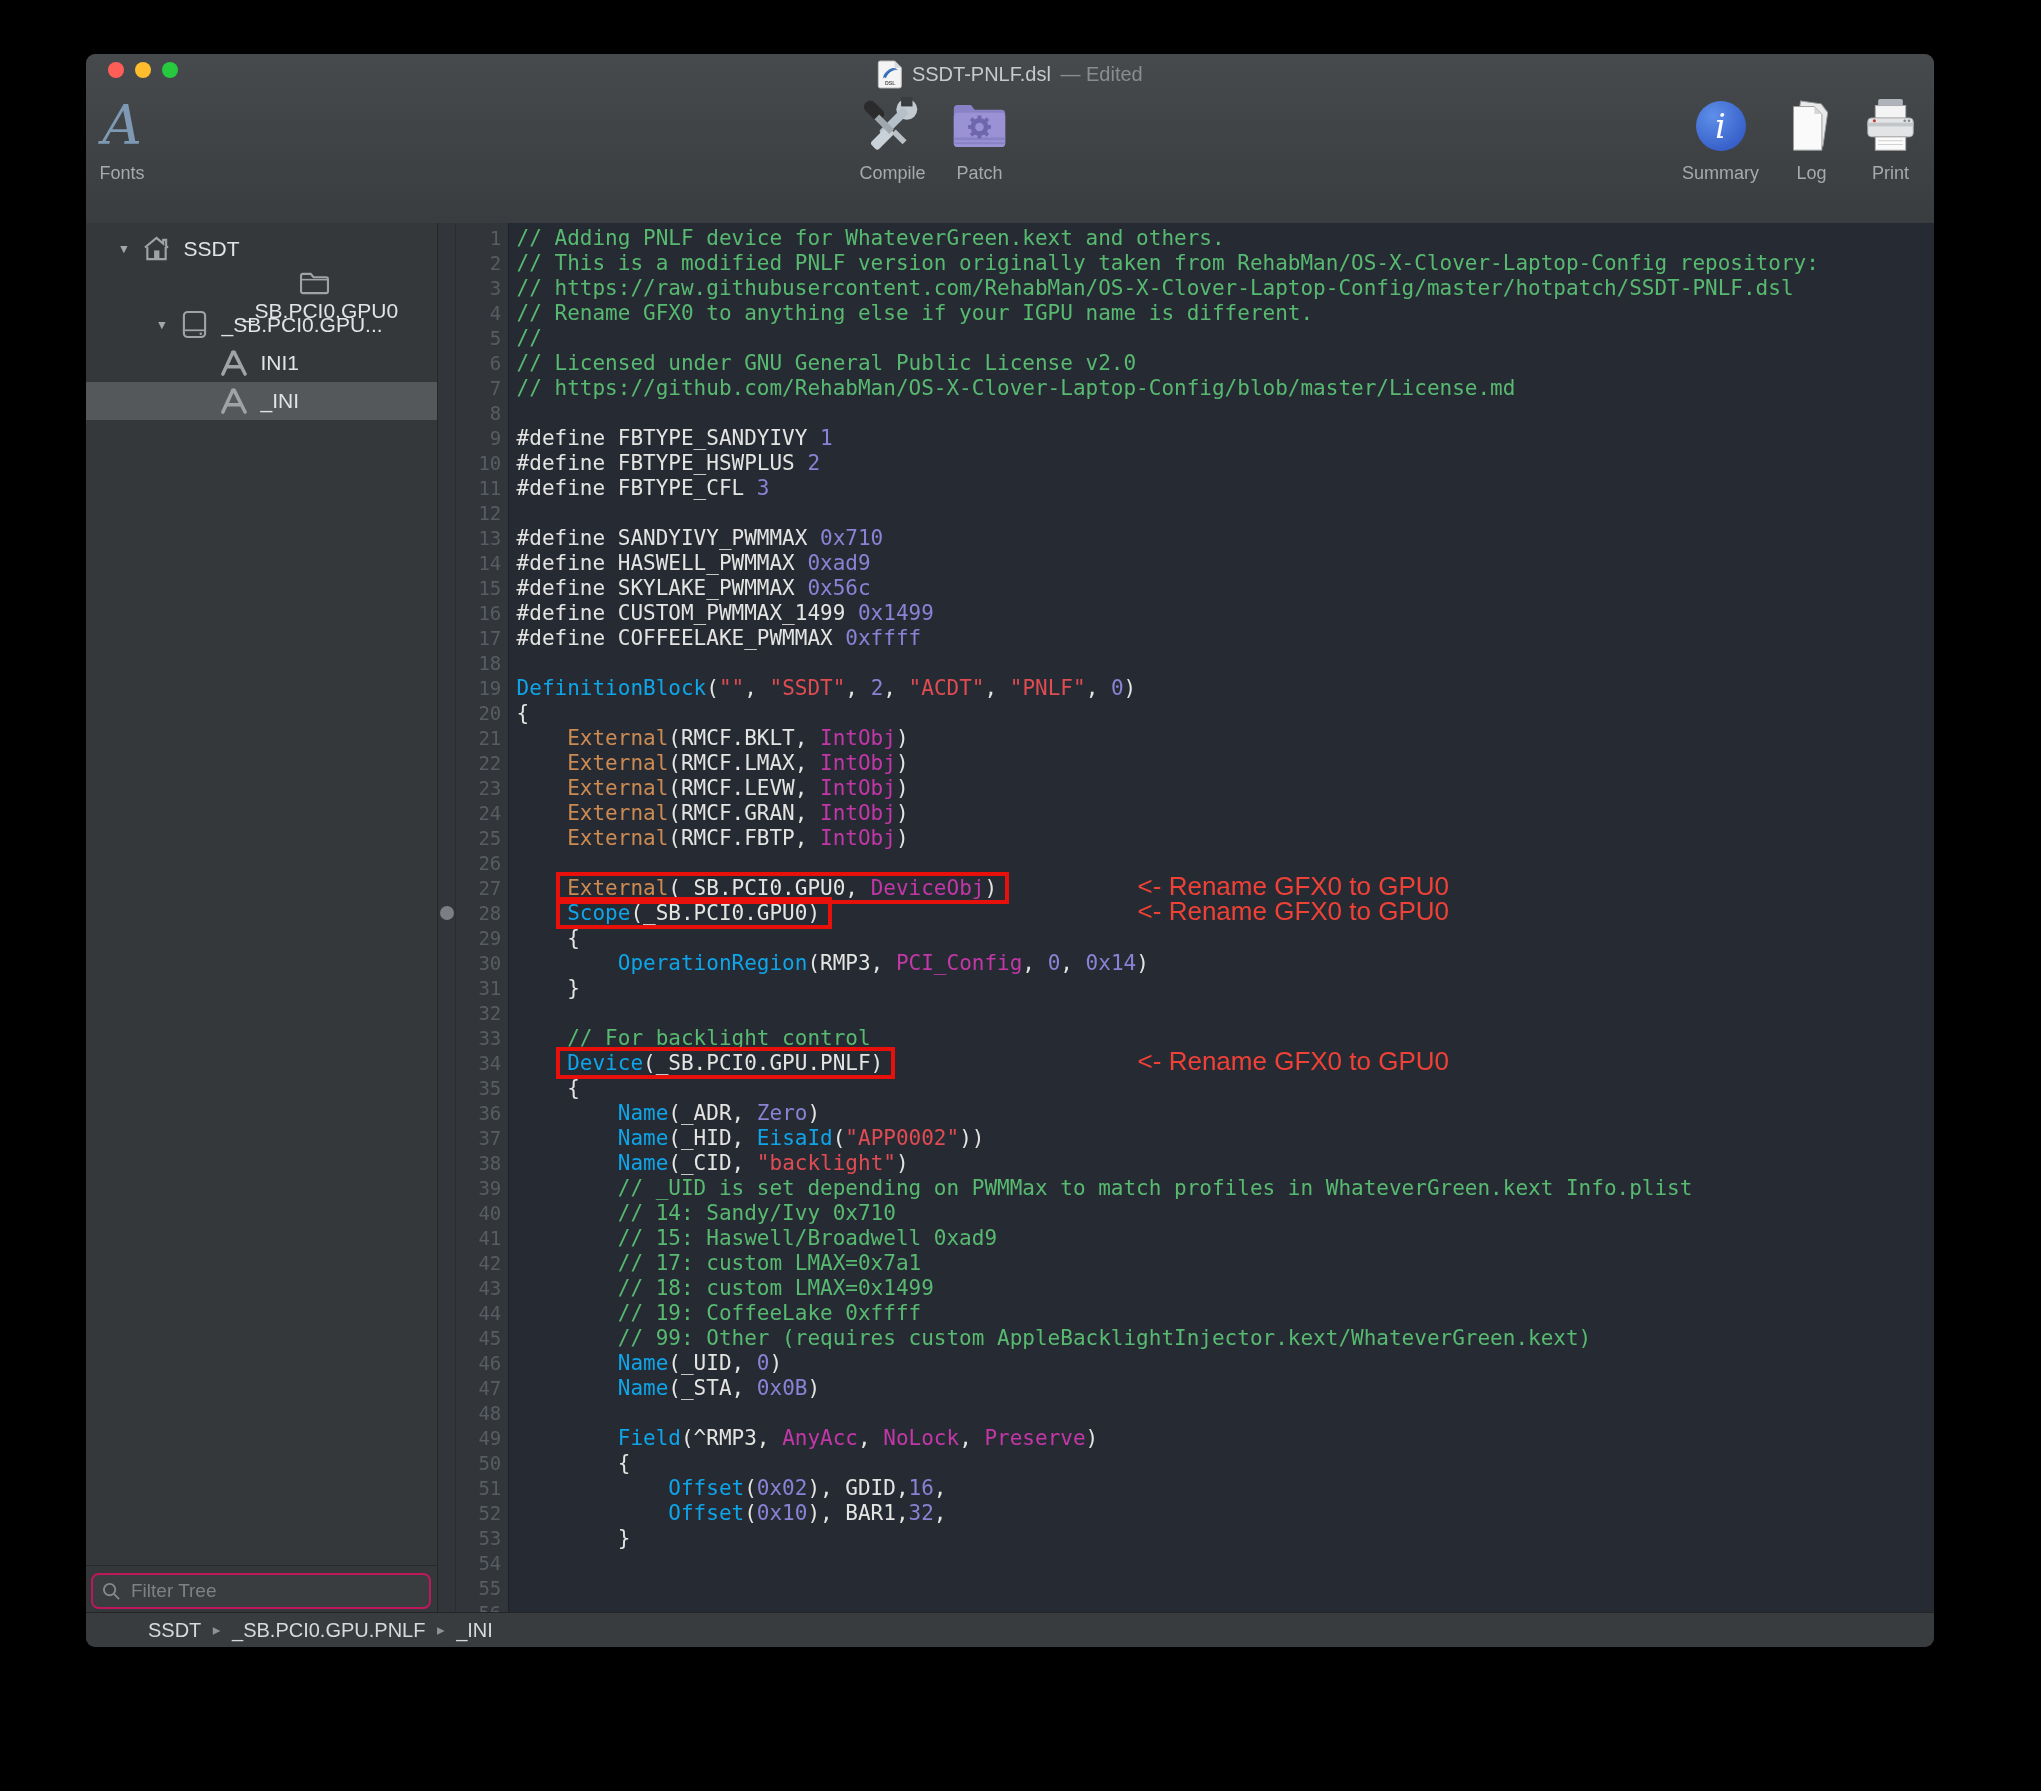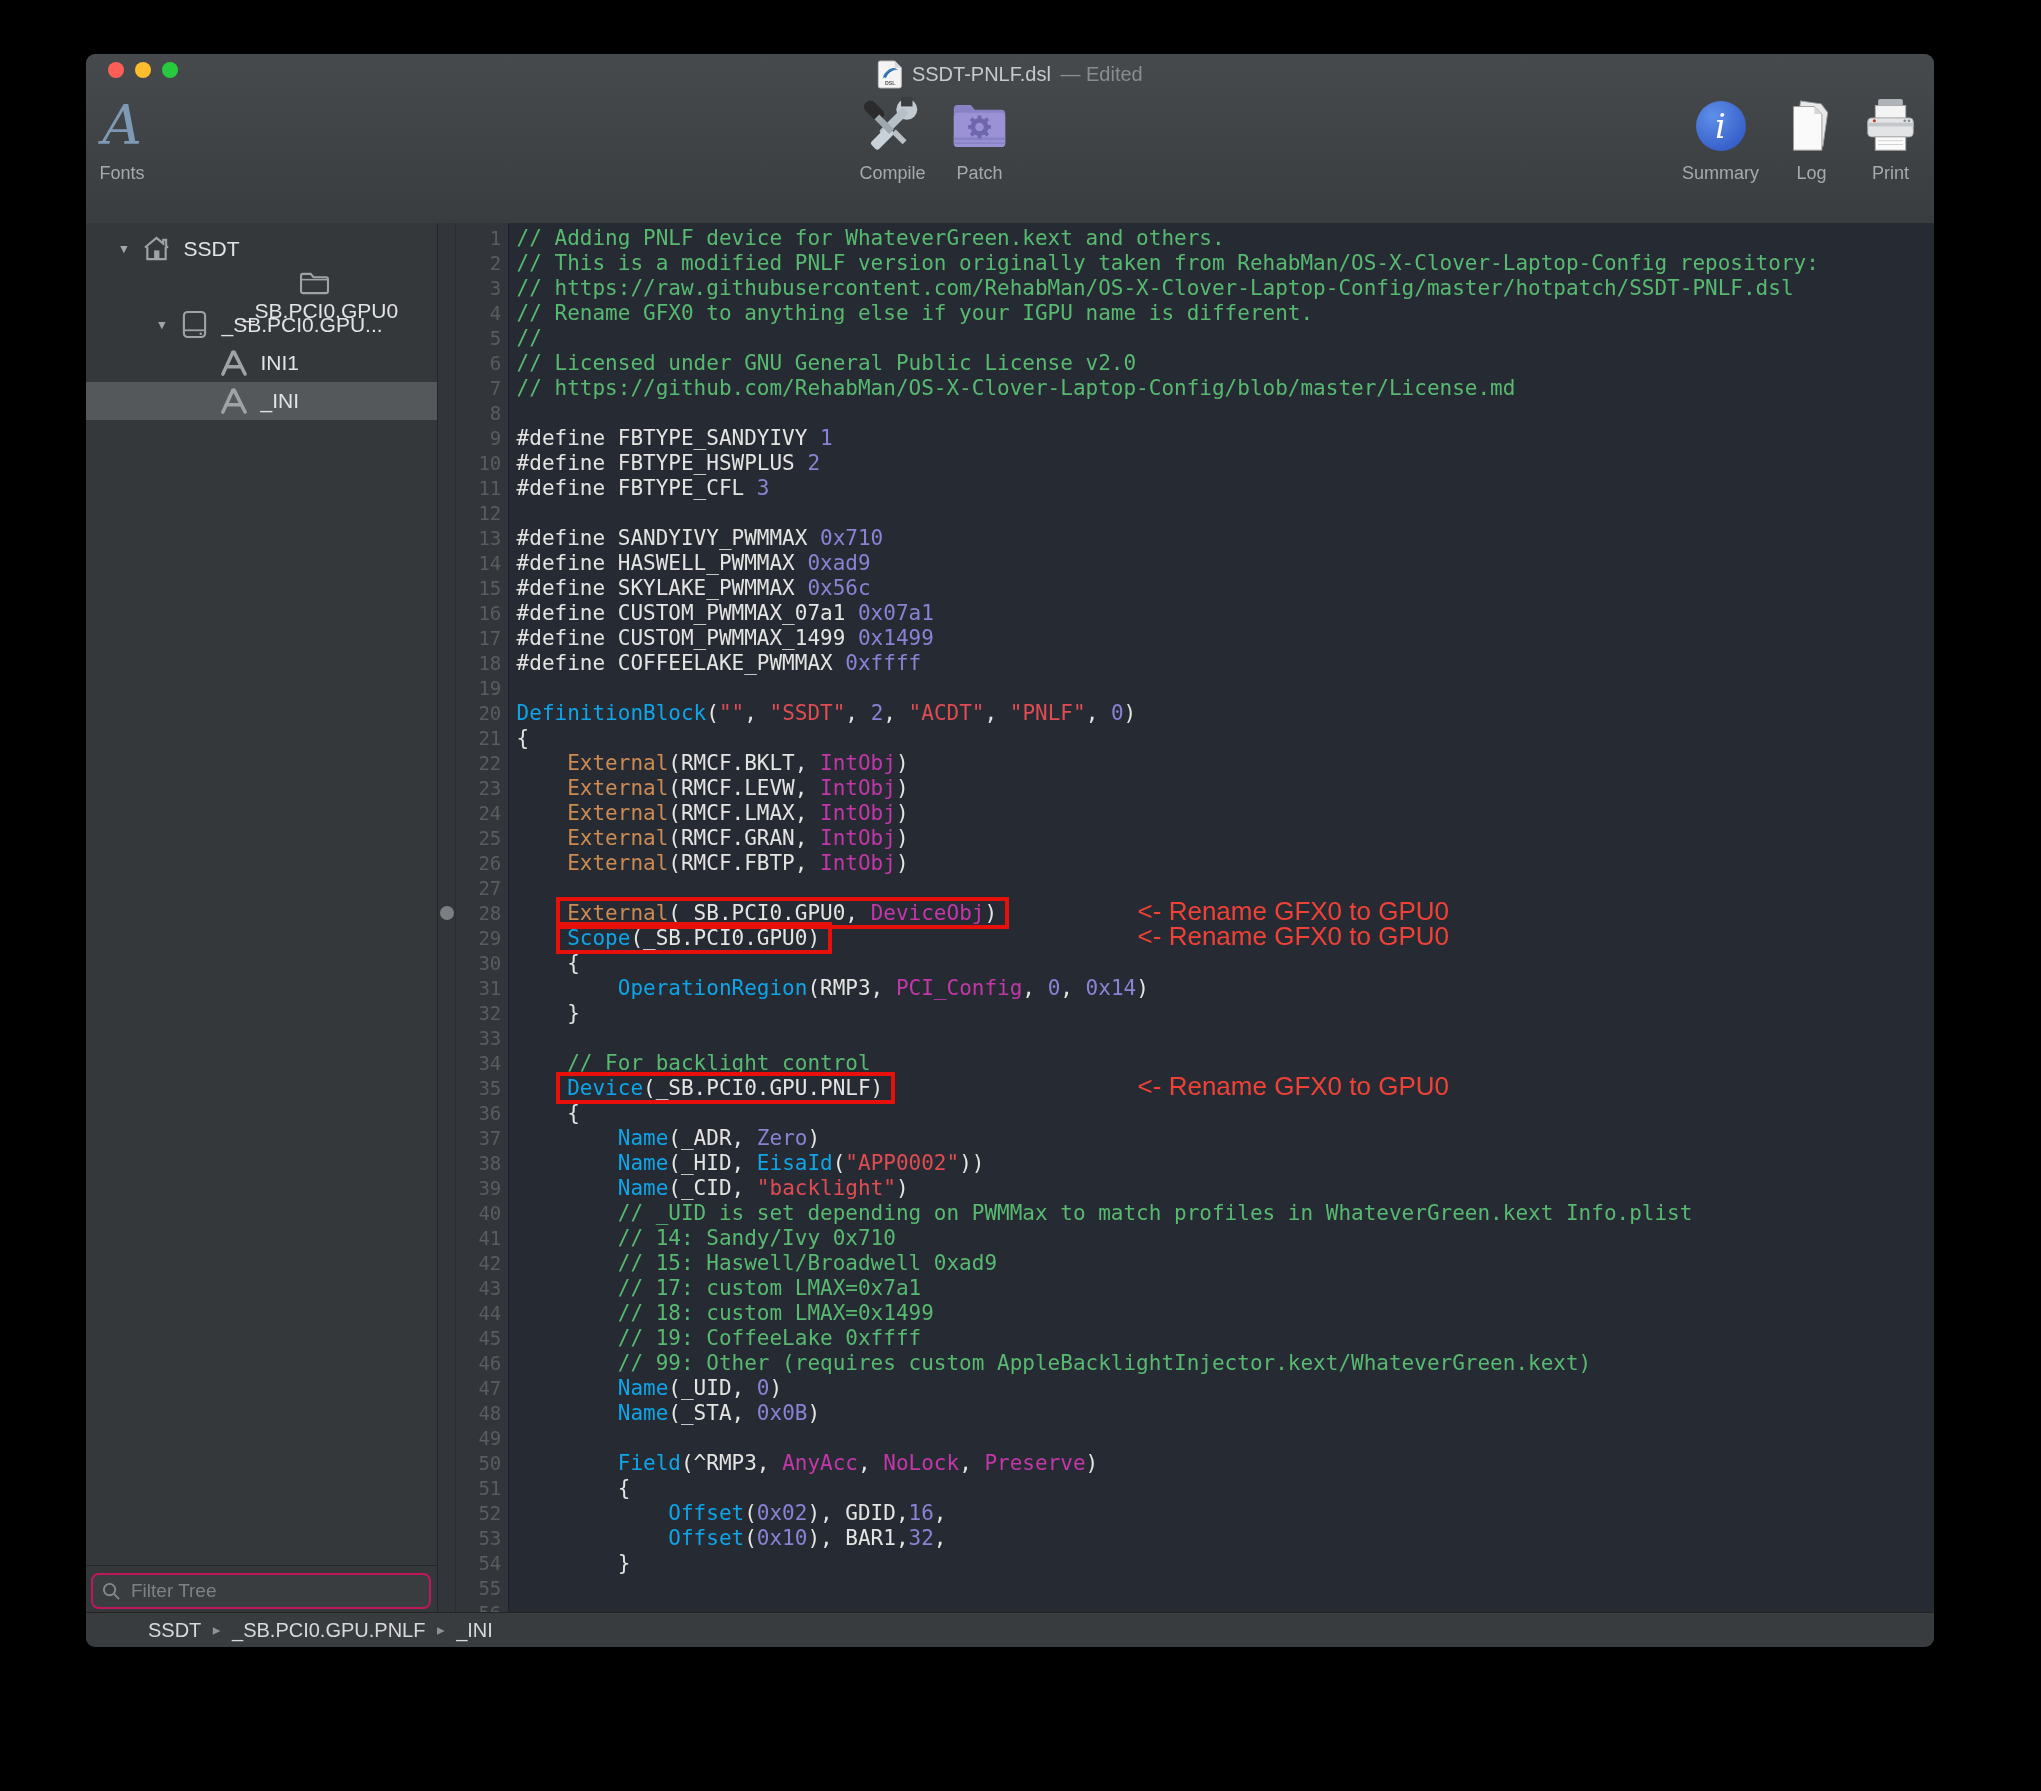--- a/index.html
+++ b/index.html
@@ -318,29 +318,28 @@
           <div class="cline"><span class="tc">// Licensed under GNU General Public License v2.0</span></div>
           <div class="cline"><span class="tc">// https://github.com/RehabMan/OS-X-Clover-Laptop-Config/blob/master/License.md</span></div>
           <div class="cline"></div>
           <div class="cline"><span class="tp">#define FBTYPE_SANDYIVY </span><span class="tn">1</span></div>
           <div class="cline"><span class="tp">#define FBTYPE_HSWPLUS </span><span class="tn">2</span></div>
           <div class="cline"><span class="tp">#define FBTYPE_CFL </span><span class="tn">3</span></div>
           <div class="cline"></div>
           <div class="cline"><span class="tp">#define SANDYIVY_PWMMAX </span><span class="tn">0x710</span></div>
           <div class="cline"><span class="tp">#define HASWELL_PWMMAX </span><span class="tn">0xad9</span></div>
           <div class="cline"><span class="tp">#define SKYLAKE_PWMMAX </span><span class="tn">0x56c</span></div>
-          <div class="cline"><span class="tp">#define CUSTOM_PWMMAX_07a1 </span><span class="tn">0x07a1</span></div>
           <div class="cline"><span class="tp">#define CUSTOM_PWMMAX_1499 </span><span class="tn">0x1499</span></div>
           <div class="cline"><span class="tp">#define COFFEELAKE_PWMMAX </span><span class="tn">0xffff</span></div>
           <div class="cline"></div>
           <div class="cline"><span class="tk">DefinitionBlock</span><span class="tp">(</span><span class="ts">""</span><span class="tp">, </span><span class="ts">"SSDT"</span><span class="tp">, </span><span class="tn">2</span><span class="tp">, </span><span class="ts">"ACDT"</span><span class="tp">, </span><span class="ts">"PNLF"</span><span class="tp">, </span><span class="tn">0</span><span class="tp">)</span></div>
           <div class="cline"><span class="tp">{</span></div>
           <div class="cline"><span class="tp">    </span><span class="tf">External</span><span class="tp">(RMCF.BKLT, </span><span class="tt">IntObj</span><span class="tp">)</span></div>
+          <div class="cline"><span class="tp">    </span><span class="tf">External</span><span class="tp">(RMCF.LMAX, </span><span class="tt">IntObj</span><span class="tp">)</span></div>
           <div class="cline"><span class="tp">    </span><span class="tf">External</span><span class="tp">(RMCF.LEVW, </span><span class="tt">IntObj</span><span class="tp">)</span></div>
-          <div class="cline"><span class="tp">    </span><span class="tf">External</span><span class="tp">(RMCF.LMAX, </span><span class="tt">IntObj</span><span class="tp">)</span></div>
           <div class="cline"><span class="tp">    </span><span class="tf">External</span><span class="tp">(RMCF.GRAN, </span><span class="tt">IntObj</span><span class="tp">)</span></div>
           <div class="cline"><span class="tp">    </span><span class="tf">External</span><span class="tp">(RMCF.FBTP, </span><span class="tt">IntObj</span><span class="tp">)</span></div>
           <div class="cline"></div>
           <div class="cline"><span class="tp">    </span><span class="redbox"><span class="tf">External</span><span class="tp">(_SB.PCI0.GPU0, </span><span class="tt">DeviceObj</span><span class="tp">)</span></span><span class="ann">&lt;- Rename GFX0 to GPU0</span></div>
           <div class="cline"><span class="tp">    </span><span class="redbox"><span class="tk">Scope</span><span class="tp">(_SB.PCI0.GPU0)</span></span><span class="ann">&lt;- Rename GFX0 to GPU0</span></div>
           <div class="cline"><span class="tp">    {</span></div>
           <div class="cline"><span class="tp">        </span><span class="tk">OperationRegion</span><span class="tp">(RMP3, </span><span class="tt">PCI_Config</span><span class="tp">, </span><span class="tn">0</span><span class="tp">, </span><span class="tn">0x14</span><span class="tp">)</span></div>
           <div class="cline"><span class="tp">    }</span></div>
           <div class="cline"></div>
           <div class="cline"><span class="tc">    // For backlight control</span></div>

